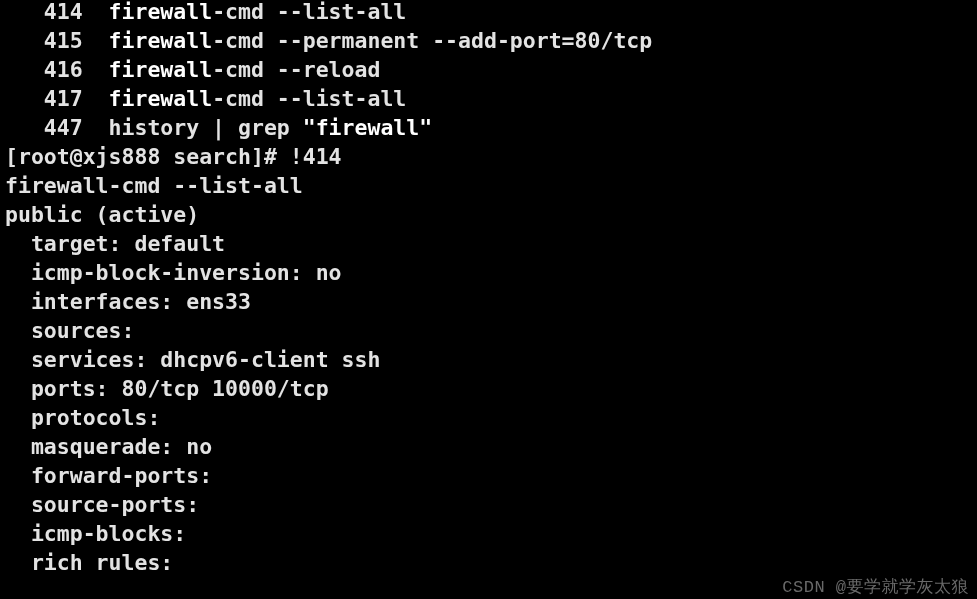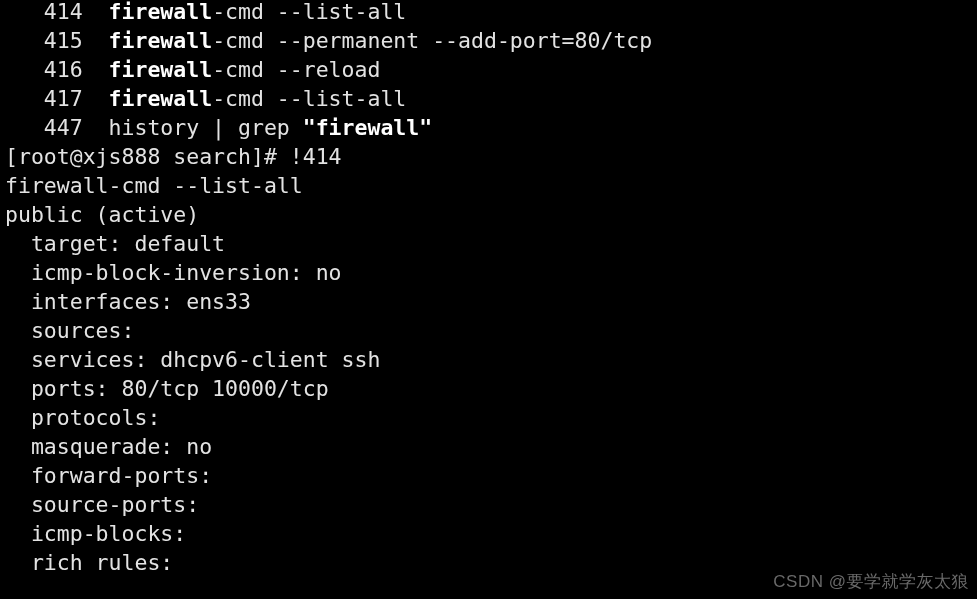--- a/index.html
+++ b/index.html
@@ -38,28 +38,28 @@
     white-space: pre;
     height: 29px;
     line-height: 29px;
   }
   .hl {
     color: #ffffff;
     font-weight: bold;
   }
   .plain {
     color: #e3e3e3;
-    font-weight: normal;
+    font-weight: bold;
   }
   .watermark {
     position: absolute;
     right: 8px;
-    bottom: 6px;
+    bottom: 0;
     color: #6f6f6f;
-    font-family: Liberation Sans, sans-serif;
+    font-family: Liberation Mono, monospace;
     font-size: 17px;
     line-height: 22px;
     letter-spacing: 0.5px;
     white-space: pre;
     opacity: 0.95;
     user-select: none;
     text-align: center;
   }
 </style>
 </head>

